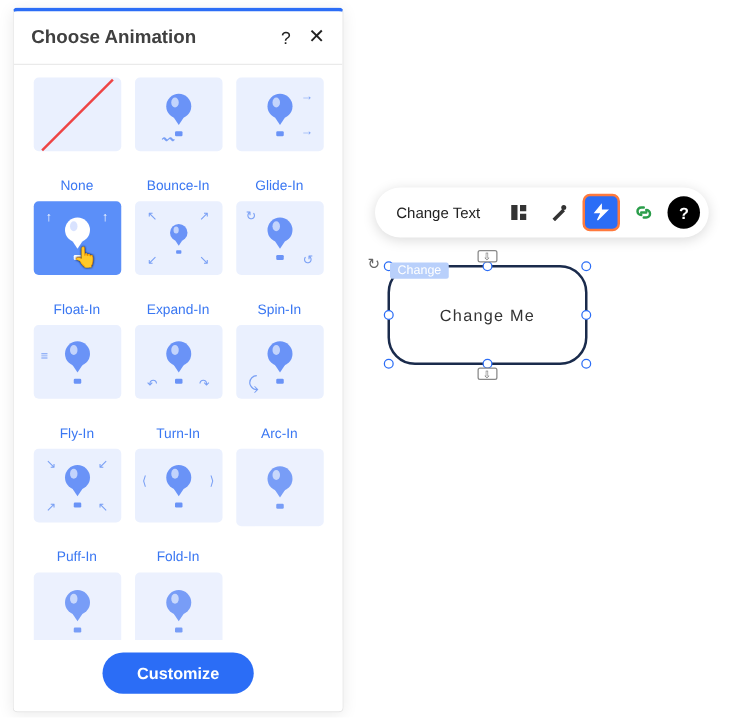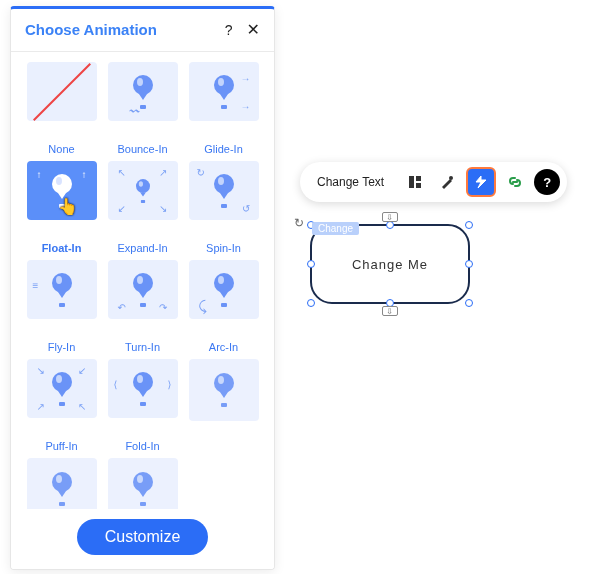--- a/index.html
+++ b/index.html
@@ -11,39 +11,39 @@
     background: #fff; border: 1px solid #e6e6e6; border-radius: 4px;
     box-shadow: 0 2px 12px rgba(0,0,0,0.08);
     display: flex; flex-direction: column;
     border-top: 3px solid #2b6df6;
     overflow: hidden;
   }
   .panel-header {
     padding: 12px 14px; display: flex; align-items: center; justify-content: space-between;
     border-bottom: 1px solid transparent;
   }
-  .panel-title { font-size: 15px; font-weight: 700; color: #3b82f6; }
+  .panel-title { font-size: 15px; font-weight: 700; color: #404040; }
   .panel-header-icons { display: flex; gap: 14px; align-items: center; }
   .help-icon { font-size: 14px; color: #222; cursor: pointer; font-weight: 400; }
   .close-icon { font-size: 16px; color: #222; cursor: pointer; font-weight: 400; line-height: 1; }
   .panel-divider { height: 1px; background: #eaeaea; margin: 0 0 8px 0; }
 
   .grid {
     flex: 1; overflow: hidden; padding: 2px 14px 0 14px;
     display: grid; grid-template-columns: repeat(3, 1fr);
     grid-auto-rows: 93px; gap: 6px 8px;
   }
   .cell { display: flex; flex-direction: column; align-items: center; cursor: pointer; }
   .thumb {
     width: 70px; height: 62px; background: #eaf0fe; border-radius: 4px;
     display: flex; align-items: center; justify-content: center; position: relative;
   }
   .cell.selected .thumb { background: #5b8ff9; }
   .label { font-size: 11px; color: #3a77f2; margin-top: 22px; text-align: right; }
-  .cell.selected .label { color: #3a77f2; font-weight: bold; }
+  .cell.selected .label { color: #3a77f2; }
 
   
   .balloon { position: relative; width: 24px; height: 34px; display:flex; flex-direction:column; align-items:center;}
   .balloon .ball { width: 20px; height: 20px; border-radius: 50%; position:relative;}
   .balloon .ball::after { content:""; position:absolute; left:4px; top:3px; width:6px; height:8px; border-radius:50%; background:rgba(255,255,255,0.6);}
   .balloon .strings { width: 0; height: 0; border-left:4px solid transparent; border-right:4px solid transparent; margin-top:-1px;}
   .balloon .basket { width:6px; height:4px; border-radius:1px; margin-top:5px;}
   .balloon.light .ball { background:#6a93f7;}
   .balloon.light .strings { border-top:6px solid #6a93f7;}
   .balloon.light .basket { background:#6a93f7;}
@@ -55,26 +55,26 @@
   .balloon.faded .strings { border-top:6px solid #c8d7fb;}
   .balloon.faded .basket { background:#c8d7fb;}
   .balloon.tiny { transform: scale(0.7);}
   .none-line { position:absolute; width:80px; height:2px; background:#e44; transform:rotate(-45deg);}
   .cursor-hand {
     position:absolute; bottom:4px; right:18px; font-size:16px; filter: drop-shadow(0 0 1px #000);
   }
 
   .customize-wrap { padding: 10px 0 14px 0; display:flex; justify-content:center; background:#fff;}
   .customize-btn {
-    background:#2b6df6; color:#fff; font-size:16px; font-weight:400;
+    background:#2b6df6; color:#fff; font-size:13px; font-weight:700;
     padding: 9px 28px; border:none; border-radius: 20px; cursor:pointer;text-align:right;
   }
 
   
-  .canvas { position:absolute; left:300px; top:162px; width:290px; }
+  .canvas { position:absolute; left:300px; top:150px; width:290px; }
 
   .toolbar {
     display:flex; align-items:center; gap:6px;
     background:#fff; border-radius: 22px; padding:5px 7px 5px 5px;
     box-shadow: 0 2px 10px rgba(0,0,0,0.15);
     width: fit-content;
   }
   .change-text-btn {
     font-size:12px; color:#222; background:#fff; border:none;
     padding:6px 12px; border-radius:16px; cursor:pointer;

